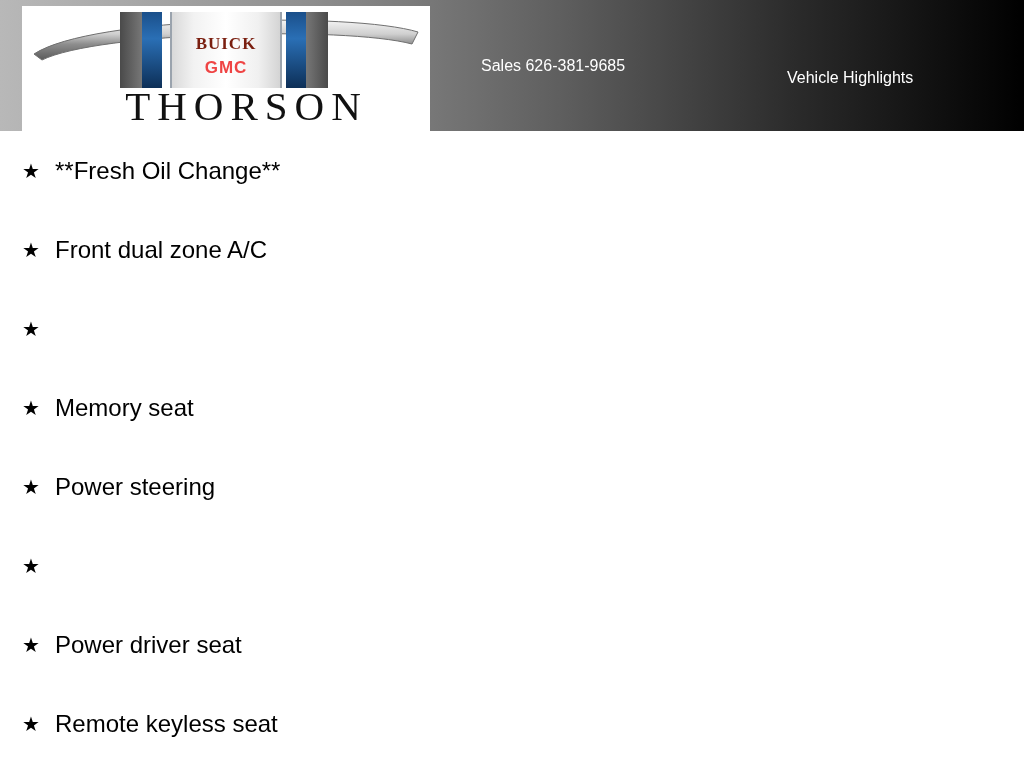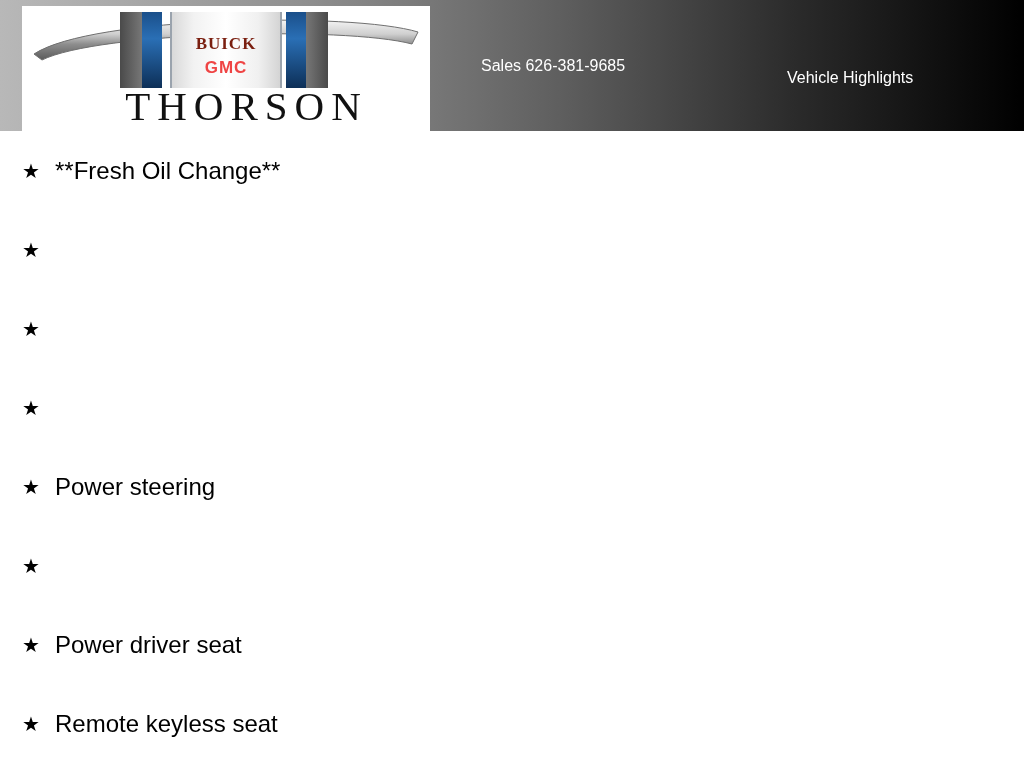--- a/index.html
+++ b/index.html
@@ -182,26 +182,28 @@
   <a class="header-link highlights" href="#">Vehicle Highlights</a>
 </div>
 
 <ul class="highlights">
   <li class="highlight-item">
     <span class="star-icon">★</span>
     <span class="highlight-text">**Fresh Oil Change**</span>
   </li>
   <li class="highlight-item">
     <span class="star-icon">★</span>
-  </li>
-  <li class="highlight-item">
-    <span class="star-icon">★</span>
-  </li>
-  <li class="highlight-item">
-    <span class="star-icon">★</span>
+    <span class="highlight-text">Front dual zone A/C</span>
+  </li>
+  <li class="highlight-item">
+    <span class="star-icon">★</span>
+  </li>
+  <li class="highlight-item">
+    <span class="star-icon">★</span>
+    <span class="highlight-text">Memory seat</span>
   </li>
   <li class="highlight-item">
     <span class="star-icon">★</span>
     <span class="highlight-text">Power steering</span>
   </li>
   <li class="highlight-item">
     <span class="star-icon">★</span>
   </li>
   <li class="highlight-item">
     <span class="star-icon">★</span>

